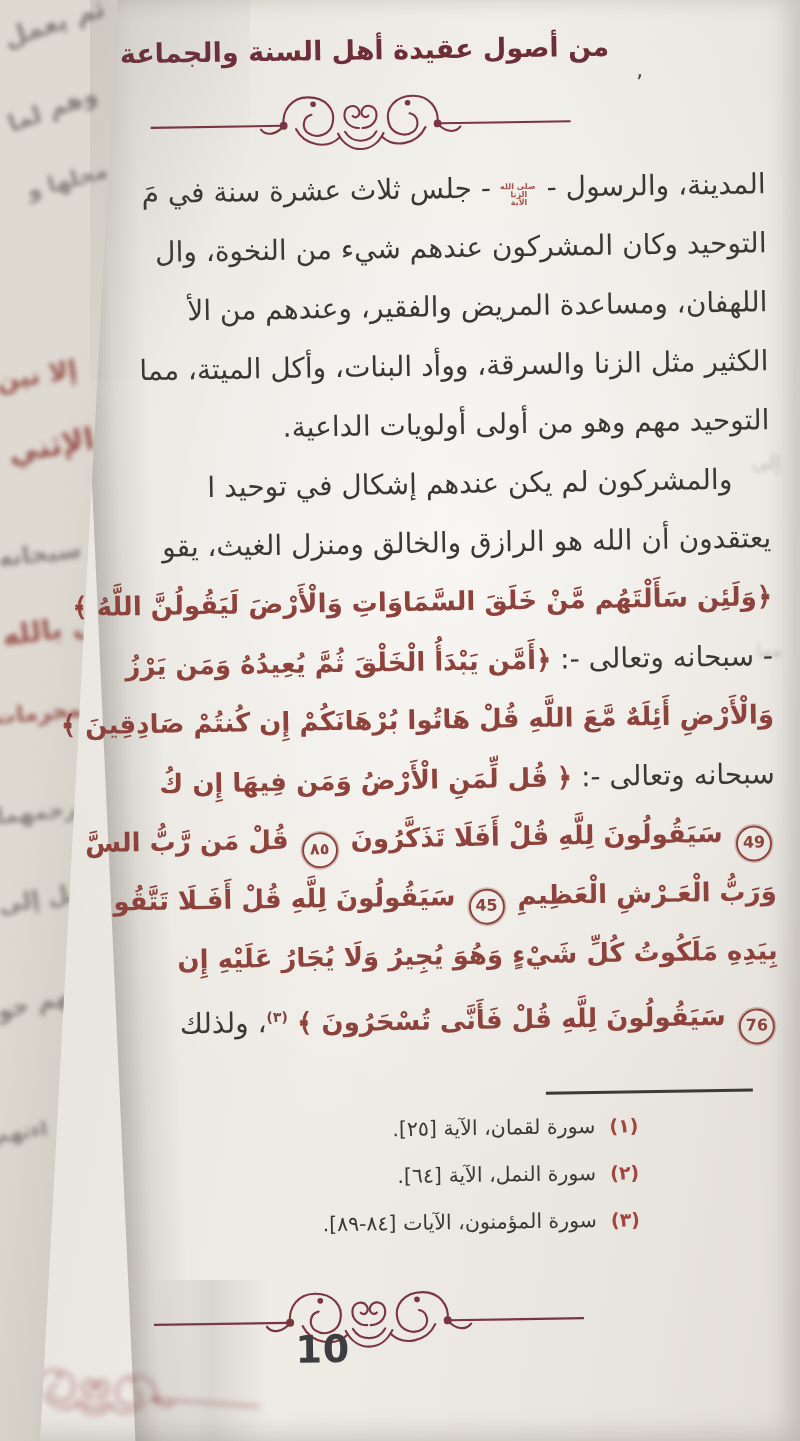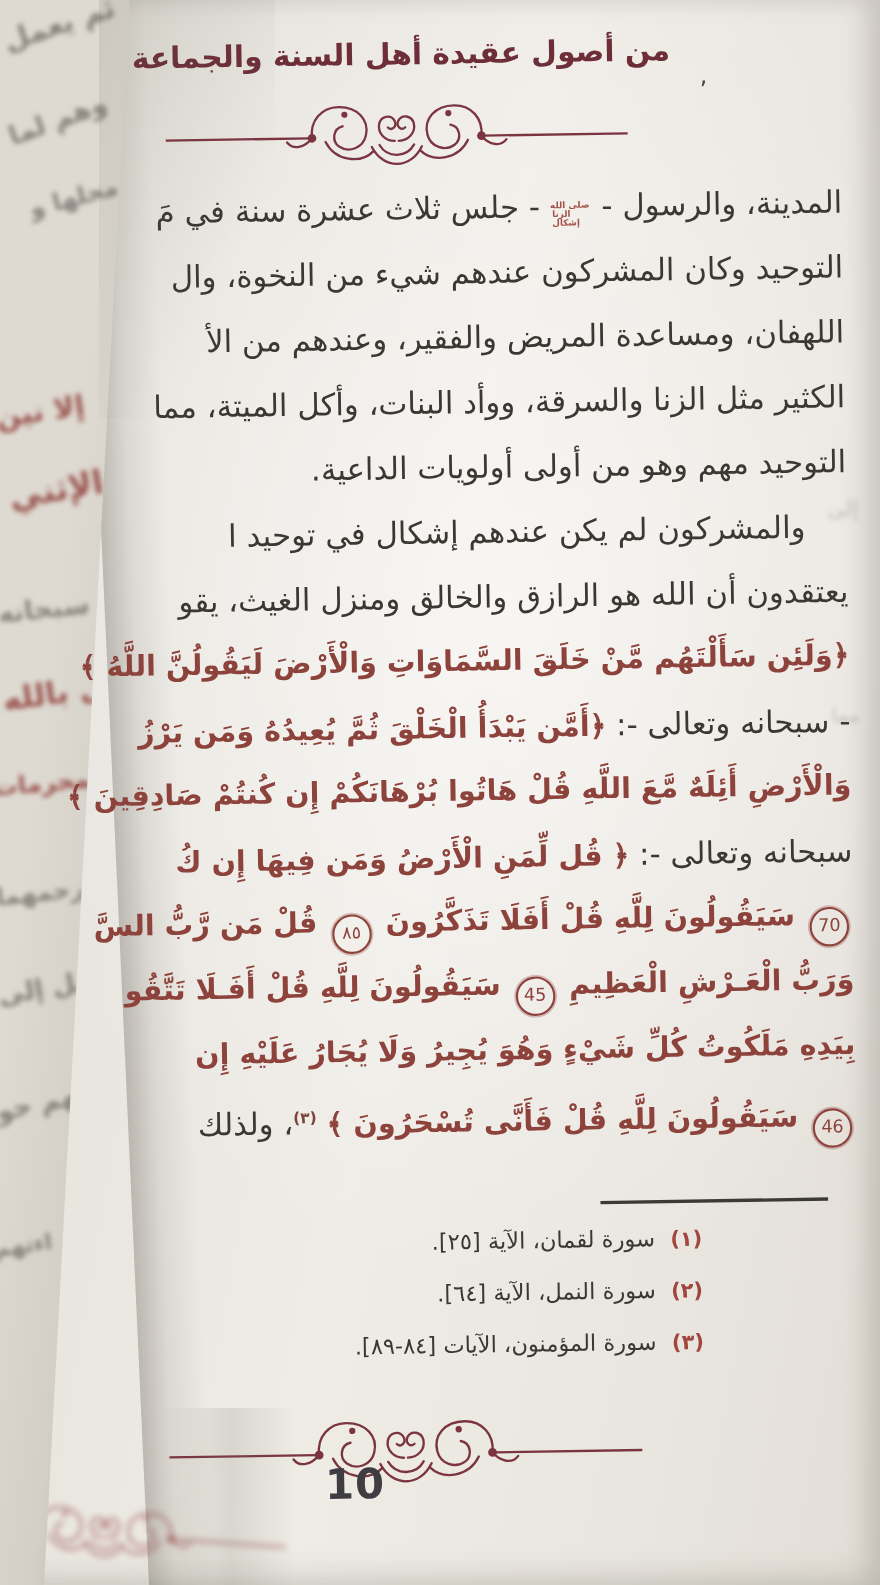--- a/index.html
+++ b/index.html
@@ -40,26 +40,26 @@
   #stray-mark{position:absolute; left:646px; top:74px; font-size:22px; color:#4a443e;}
   
   #text-block{position:absolute; top:160px; right:26px; left:48px; direction:rtl;}
   .line{height:59px; line-height:59px; text-align:right; white-space:nowrap;}
   .line.indent{padding-right:38px;}
   .seg-b{color:#3b3833; font-size:28px;}
   .seg-q{color:#8d433c; font-size:26px; font-weight:bold;}
   .ayah-num{
     display:inline-block; width:32px; height:32px; margin:0 4px; vertical-align:-6px;
     border:2px solid #8d433c; border-radius:50%; box-shadow:0 0 0 1.5px rgba(141,67,60,.30);
-    text-align:center; line-height:30px; font-size:16px; color:#8d433c; font-weight:normal;
+    text-align:center; line-height:30px; font-size:16px; color:#8d433c; font-weight:bold;
   }
   .fn-ref{font-size:14px; color:#7b443e; vertical-align:10px; font-weight:bold;}
   .honorific{
     display:inline-block; width:34px; vertical-align:-8px; margin:0 2px;
-    color:#a4524a; text-align:left; font-weight:bold;
+    color:#a4524a; text-align:center; font-weight:bold;
   }
   .honorific div{font-size:8px; line-height:8px;}
   
   #footnote-separator{position:absolute; top:1094px; left:540px; width:207px; height:3px; background:#3d3a36;}
   #footnotes{position:absolute; top:1106px; right:168px; direction:rtl; text-align:right;}
   .fn-row{height:47px; line-height:47px; white-space:nowrap;}
   .fn-num{color:#a1453e; font-size:19px; font-weight:bold; margin-left:14px;}
   .fn-text{color:#3b3833; font-size:20.5px;}
   #page-number{
     position:absolute; top:1326px; left:258px; width:110px; text-align:center;
@@ -122,35 +122,35 @@
     </svg>
 
   <div id="page-content">
     <div id="page-title">من أصول عقيدة أهل السنة والجماعة</div>
     <svg id="ornament-top" class="ornament" viewBox="0 0 480 96" height="84" preserveAspectRatio="xMidYMid meet">
         <use href="#flourish"></use>
       </svg>
     <span id="stray-mark">٬</span>
 
     <div id="text-block">
-        <div class="line"><span class="seg-b">المدينة، والرسول - </span><span class="honorific"><div>صلى الله</div><div>الزنا</div><div>إشكال</div></span><span class="seg-b"> - جلس ثلاث عشرة سنة في مَ</span></div>
+        <div class="line"><span class="seg-b">المدينة، والرسول - </span><span class="honorific"><div>صلى الله</div><div>الزنا</div><div>الآية</div></span><span class="seg-b"> - جلس ثلاث عشرة سنة في مَ</span></div>
         <div class="line"><span class="seg-b">التوحيد وكان المشركون عندهم شيء من النخوة، وال</span></div>
         <div class="line"><span class="seg-b">اللهفان، ومساعدة المريض والفقير، وعندهم من الأ</span></div>
         <div class="line"><span class="seg-b">الكثير مثل الزنا والسرقة، ووأد البنات، وأكل الميتة، مما</span></div>
         <div class="line"><span class="seg-b">التوحيد مهم وهو من أولى أولويات الداعية.</span></div>
         <div class="line indent"><span class="seg-b">والمشركون لم يكن عندهم إشكال في توحيد ا</span></div>
         <div class="line"><span class="seg-b">يعتقدون أن الله هو الرازق والخالق ومنزل الغيث، يقو</span></div>
         <div class="line"><span class="seg-q">﴿وَلَئِن سَأَلْتَهُم مَّنْ خَلَقَ السَّمَاوَاتِ وَالْأَرْضَ لَيَقُولُنَّ اللَّهُ ﴾</span></div>
         <div class="line"><span class="seg-b">‏- سبحانه وتعالى -: </span><span class="seg-q">﴿أَمَّن يَبْدَأُ الْخَلْقَ ثُمَّ يُعِيدُهُ وَمَن يَرْزُ</span></div>
         <div class="line"><span class="seg-q">وَالْأَرْضِ أَئِلَهٌ مَّعَ اللَّهِ قُلْ هَاتُوا بُرْهَانَكُمْ إِن كُنتُمْ صَادِقِينَ ﴾</span></div>
         <div class="line"><span class="seg-b">سبحانه وتعالى -: </span><span class="seg-q">﴿ قُل لِّمَنِ الْأَرْضُ وَمَن فِيهَا إِن كُ</span></div>
-        <div class="line"><span class="ayah-num">70</span><span class="seg-q"> سَيَقُولُونَ لِلَّهِ قُلْ أَفَلَا تَذَكَّرُونَ </span><span class="ayah-num">٨٥</span><span class="seg-q"> قُلْ مَن رَّبُّ السَّ</span></div>
+        <div class="line"><span class="ayah-num">49</span><span class="seg-q"> سَيَقُولُونَ لِلَّهِ قُلْ أَفَلَا تَذَكَّرُونَ </span><span class="ayah-num">٨٥</span><span class="seg-q"> قُلْ مَن رَّبُّ السَّ</span></div>
         <div class="line"><span class="seg-q">وَرَبُّ الْعَـرْشِ الْعَظِيمِ </span><span class="ayah-num">45</span><span class="seg-q"> سَيَقُولُونَ لِلَّهِ قُلْ أَفَـلَا تَتَّقُو</span></div>
         <div class="line"><span class="seg-q">بِيَدِهِ مَلَكُوتُ كُلِّ شَيْءٍ وَهُوَ يُجِيرُ وَلَا يُجَارُ عَلَيْهِ إِن</span></div>
-        <div class="line"><span class="ayah-num">46</span><span class="seg-q"> سَيَقُولُونَ لِلَّهِ قُلْ فَأَنَّى تُسْحَرُونَ ﴾ </span><span class="fn-ref">(٣)</span><span class="seg-b">، ولذلك</span></div>
+        <div class="line"><span class="ayah-num">76</span><span class="seg-q"> سَيَقُولُونَ لِلَّهِ قُلْ فَأَنَّى تُسْحَرُونَ ﴾ </span><span class="fn-ref">(٣)</span><span class="seg-b">، ولذلك</span></div>
       </div>
 
     <div id="footnote-separator"></div>
     <div id="footnotes">
         <div class="fn-row"><span class="fn-num">(١)</span><span class="fn-text">سورة لقمان، الآية [٢٥].</span></div>
         <div class="fn-row"><span class="fn-num">(٢)</span><span class="fn-text">سورة النمل، الآية [٦٤].</span></div>
         <div class="fn-row"><span class="fn-num">(٣)</span><span class="fn-text">سورة المؤمنون، الآيات [٨٤-٨٩].</span></div>
       </div>
 
     <svg id="ornament-bottom" class="ornament" viewBox="0 0 480 96" height="86" preserveAspectRatio="xMidYMid meet">

